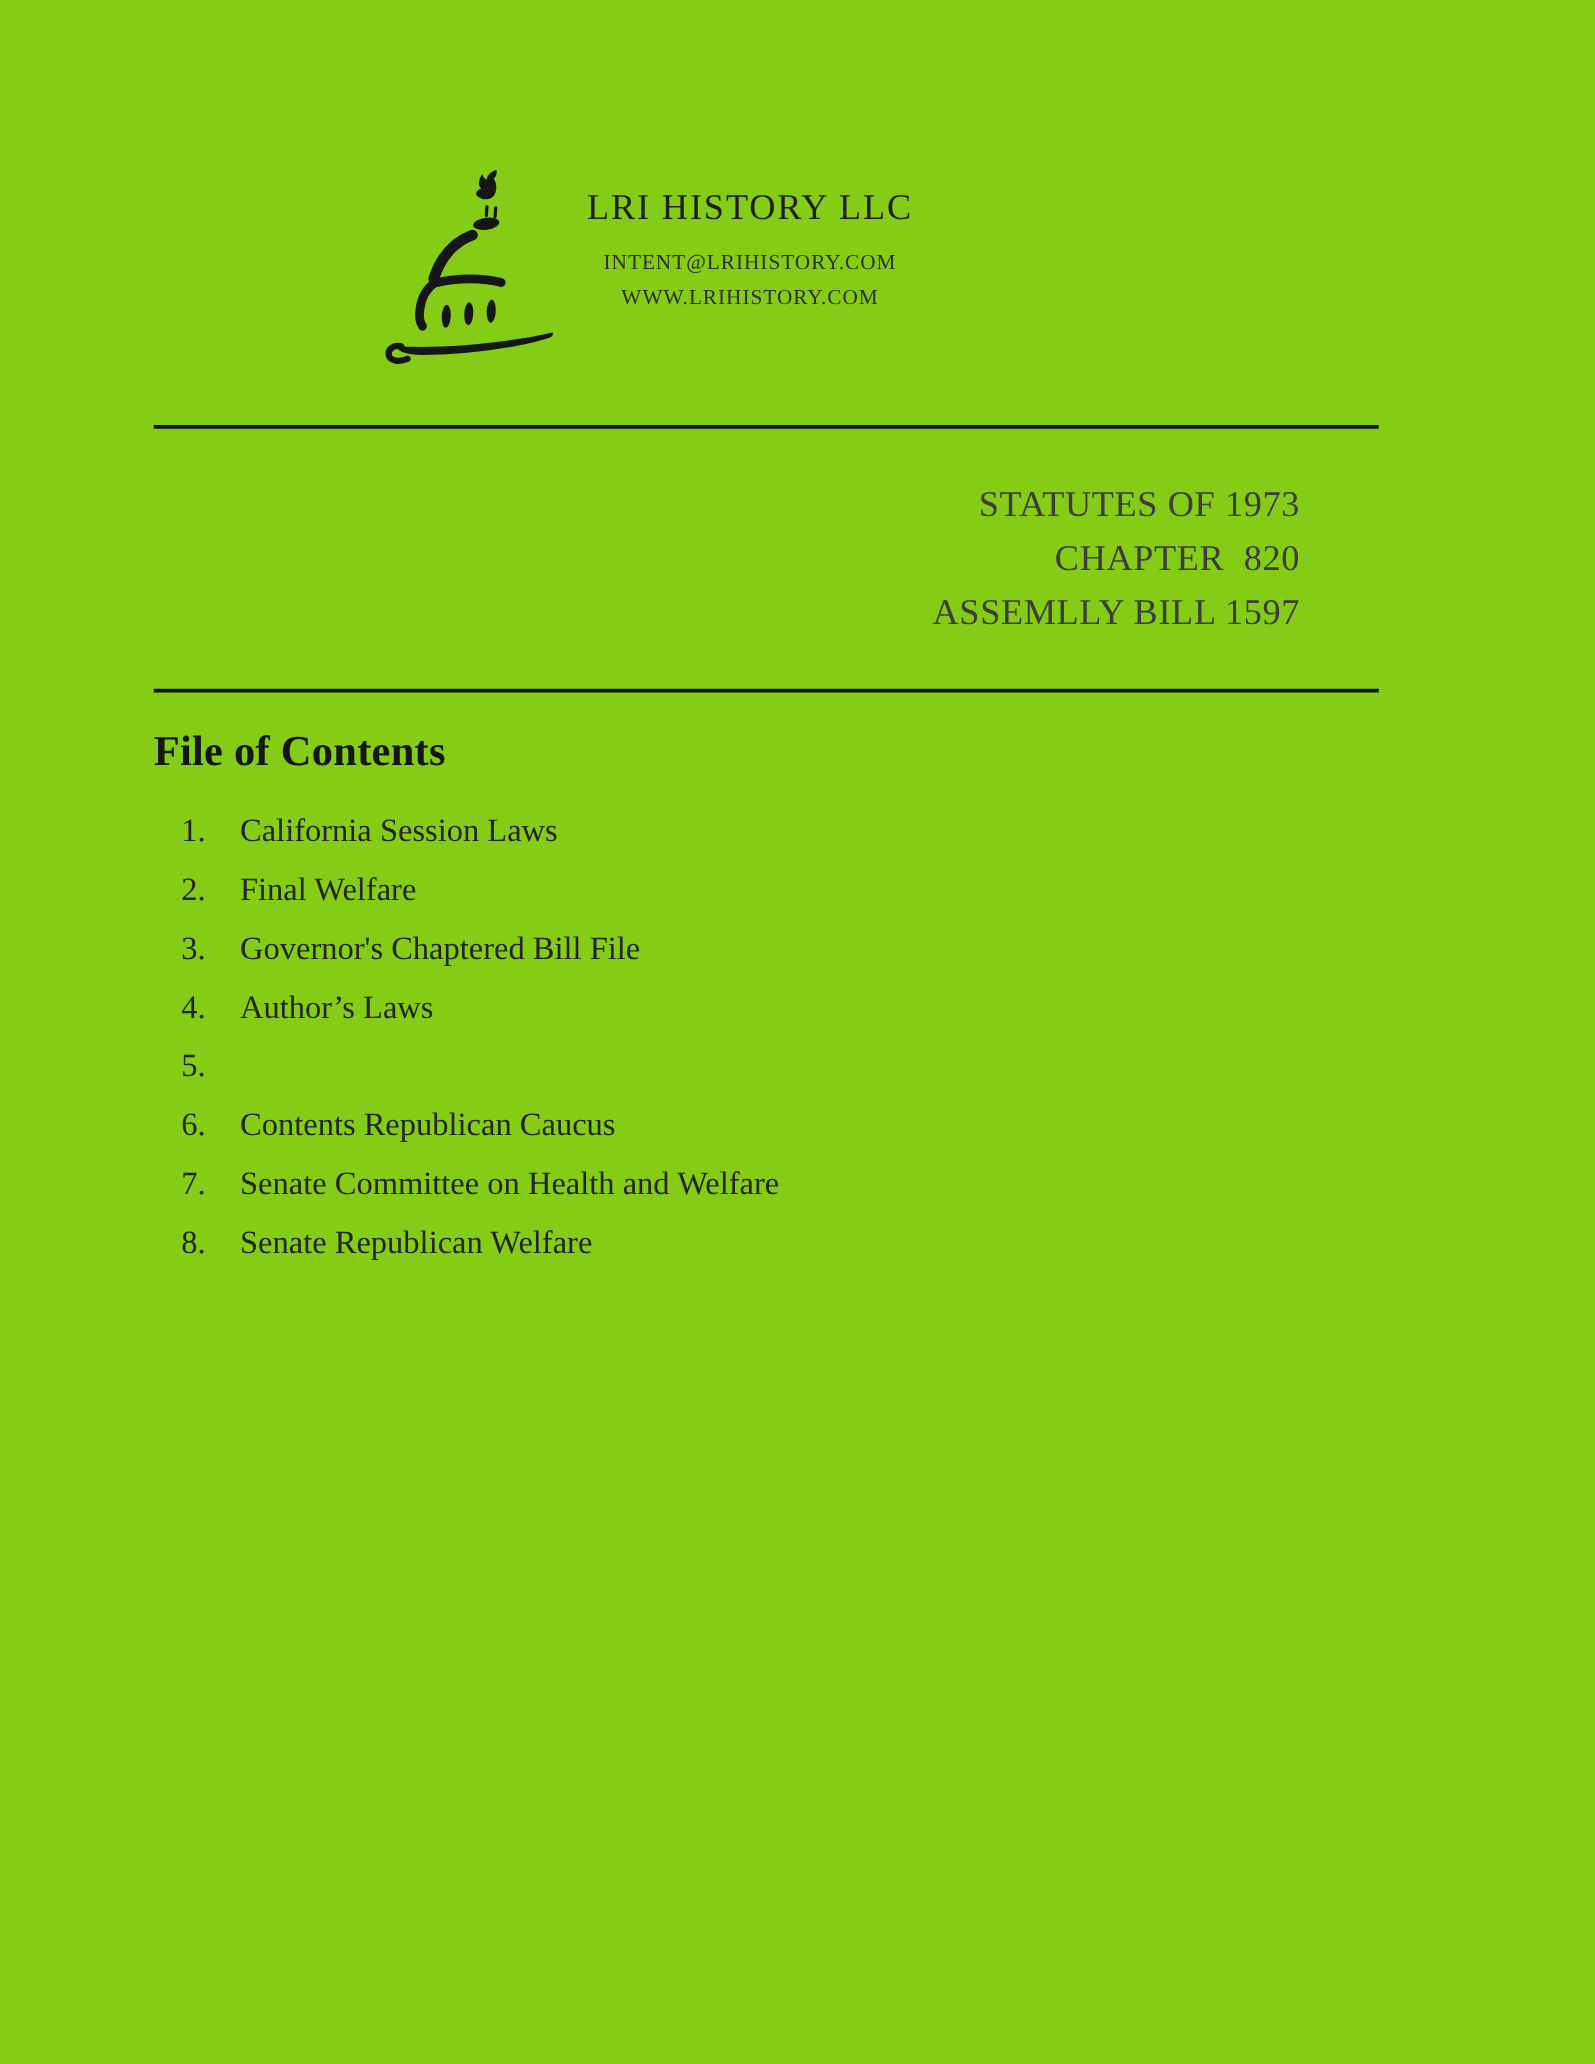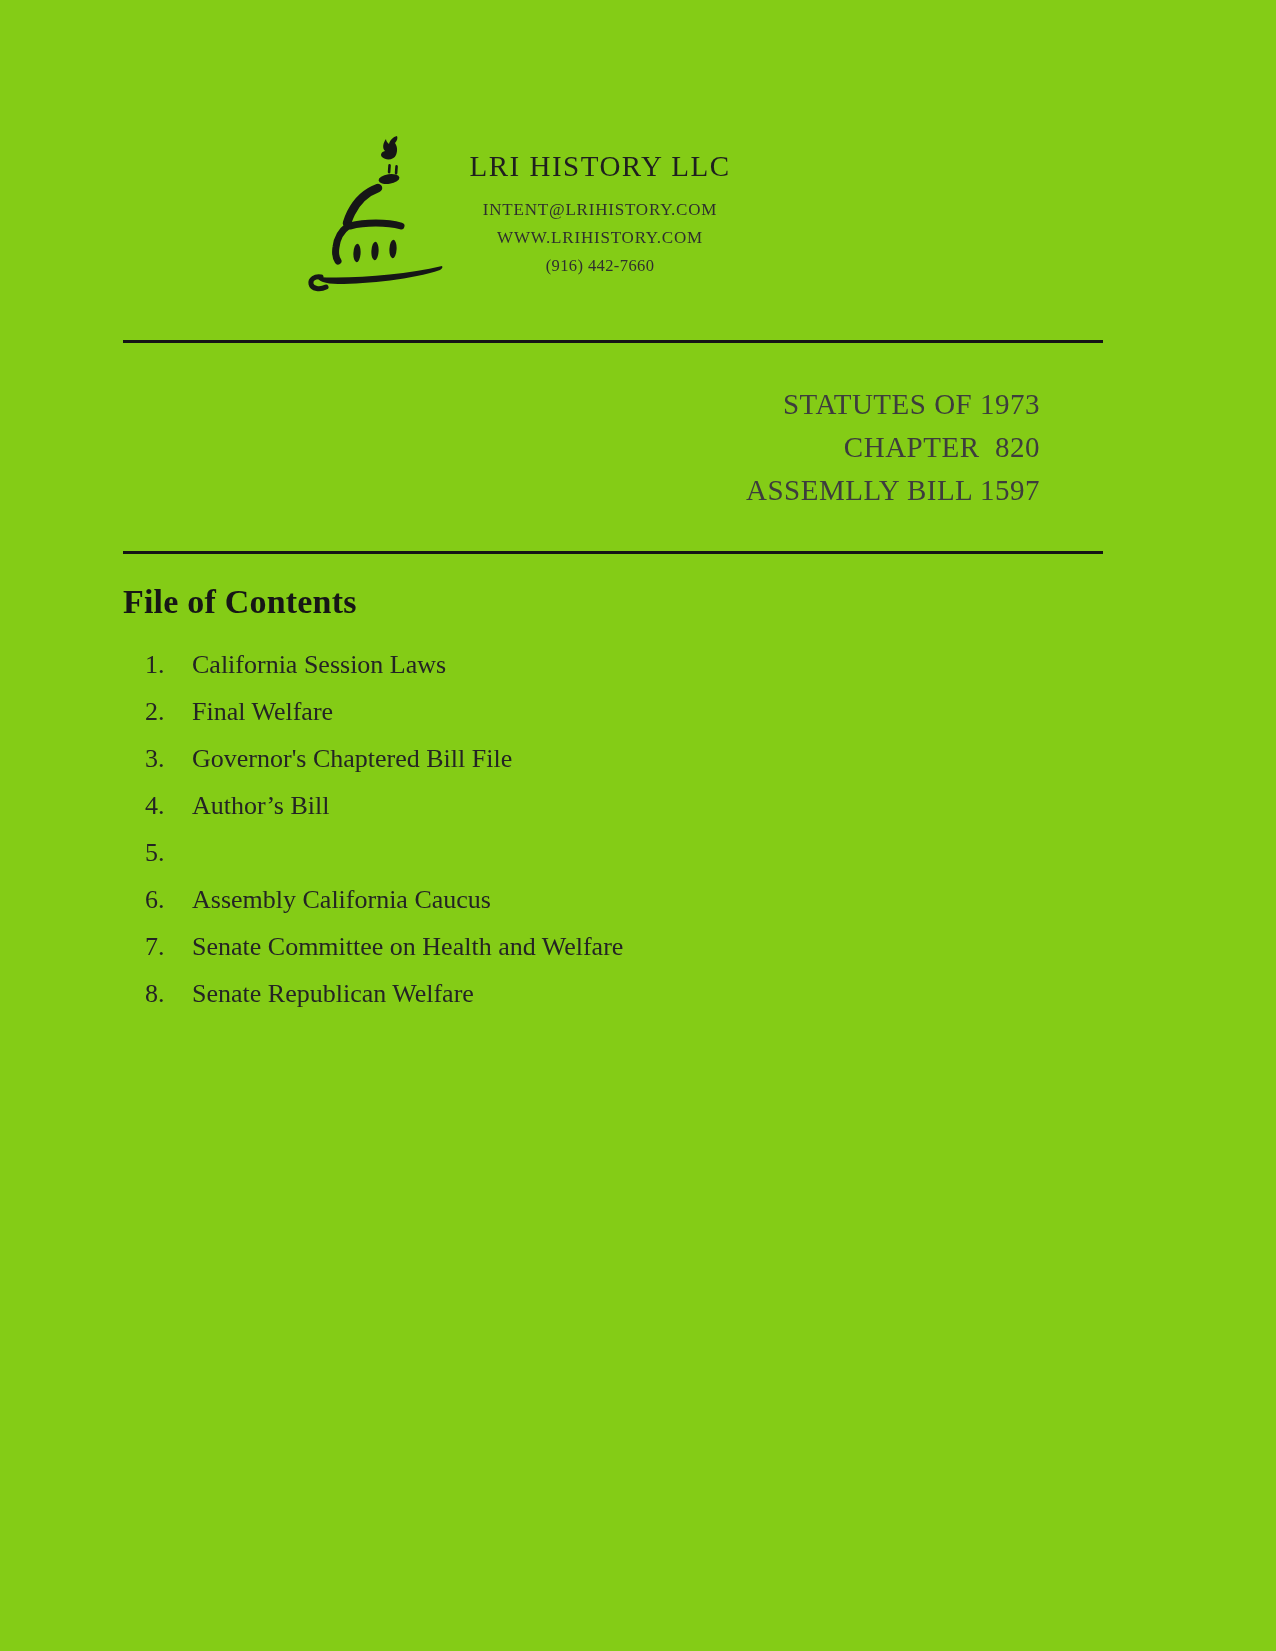--- a/index.html
+++ b/index.html
@@ -136,21 +136,20 @@
 
         <path d="M28 151 C22 150 17 153 18 158 C19 163 27 164 33 161" stroke-width="5"></path>
       </g>
     </svg>
   </div>
 
   <div class="org">
     <div class="org-name">LRI HISTORY LLC</div>
     <div class="org-line">INTENT@LRIHISTORY.COM</div>
     <div class="org-line">WWW.LRIHISTORY.COM</div>
-    <div class="org-phone">(916) 442-7660</div>
   </div>
 
   <div class="rule rule-top"></div>
   <div class="rule rule-bottom"></div>
 
   <div class="title-block">
     <div class="title-line">STATUTES OF 1973</div>
     <div class="title-line">CHAPTER &nbsp;820</div>
     <div class="title-line">ASSEMLLY BILL 1597</div>
   </div>
@@ -165,28 +164,28 @@
     <div class="toc-item">
       <span class="toc-num">2.</span>
       <span class="toc-label">Final Welfare</span>
     </div>
     <div class="toc-item">
       <span class="toc-num">3.</span>
       <span class="toc-label">Governor's Chaptered Bill File</span>
     </div>
     <div class="toc-item">
       <span class="toc-num">4.</span>
-      <span class="toc-label">Author’s Bill</span>
+      <span class="toc-label">Author’s Laws</span>
     </div>
     <div class="toc-item">
       <span class="toc-num">5.</span>
     </div>
     <div class="toc-item">
       <span class="toc-num">6.</span>
-      <span class="toc-label">Assembly California Caucus</span>
+      <span class="toc-label">Contents Republican Caucus</span>
     </div>
     <div class="toc-item">
       <span class="toc-num">7.</span>
       <span class="toc-label">Senate Committee on Health and Welfare</span>
     </div>
     <div class="toc-item">
       <span class="toc-num">8.</span>
       <span class="toc-label">Senate Republican Welfare</span>
     </div>
   </div>

